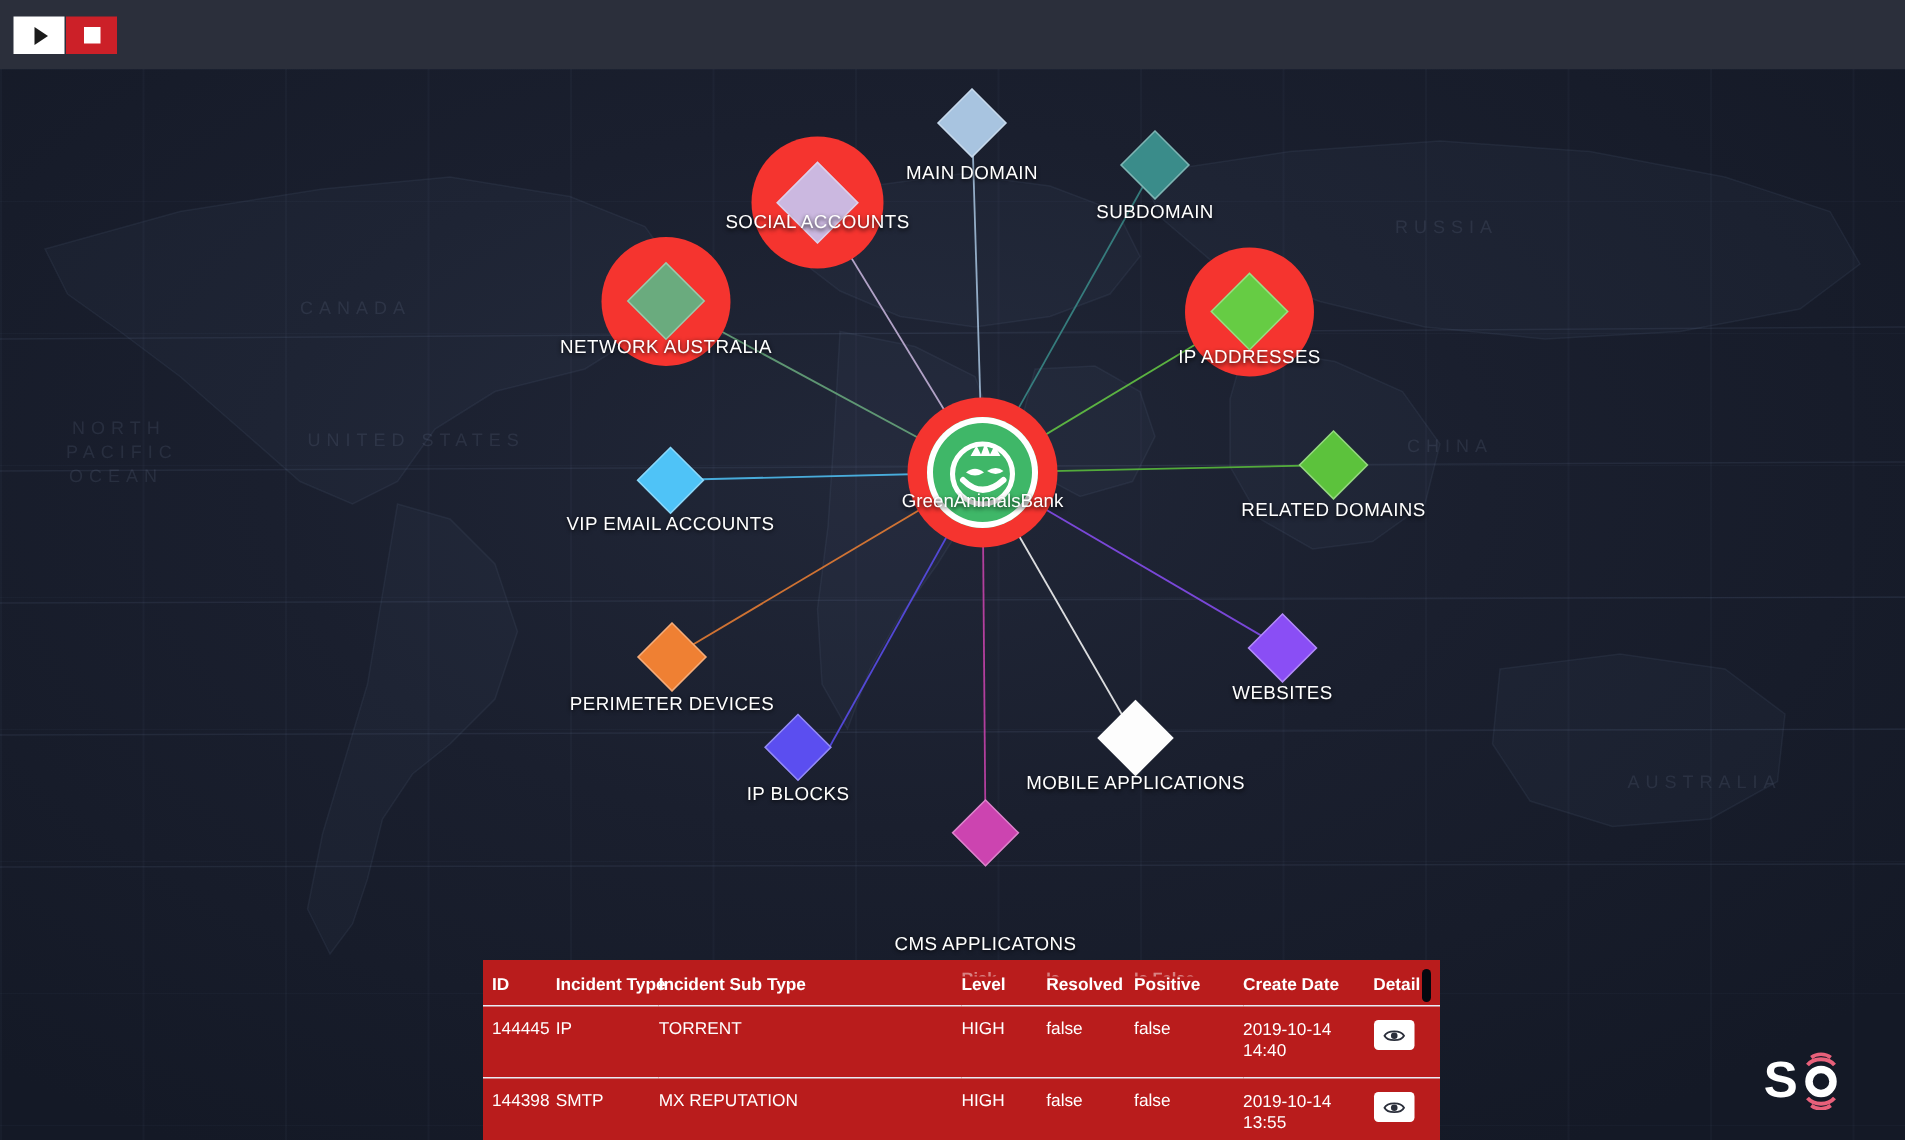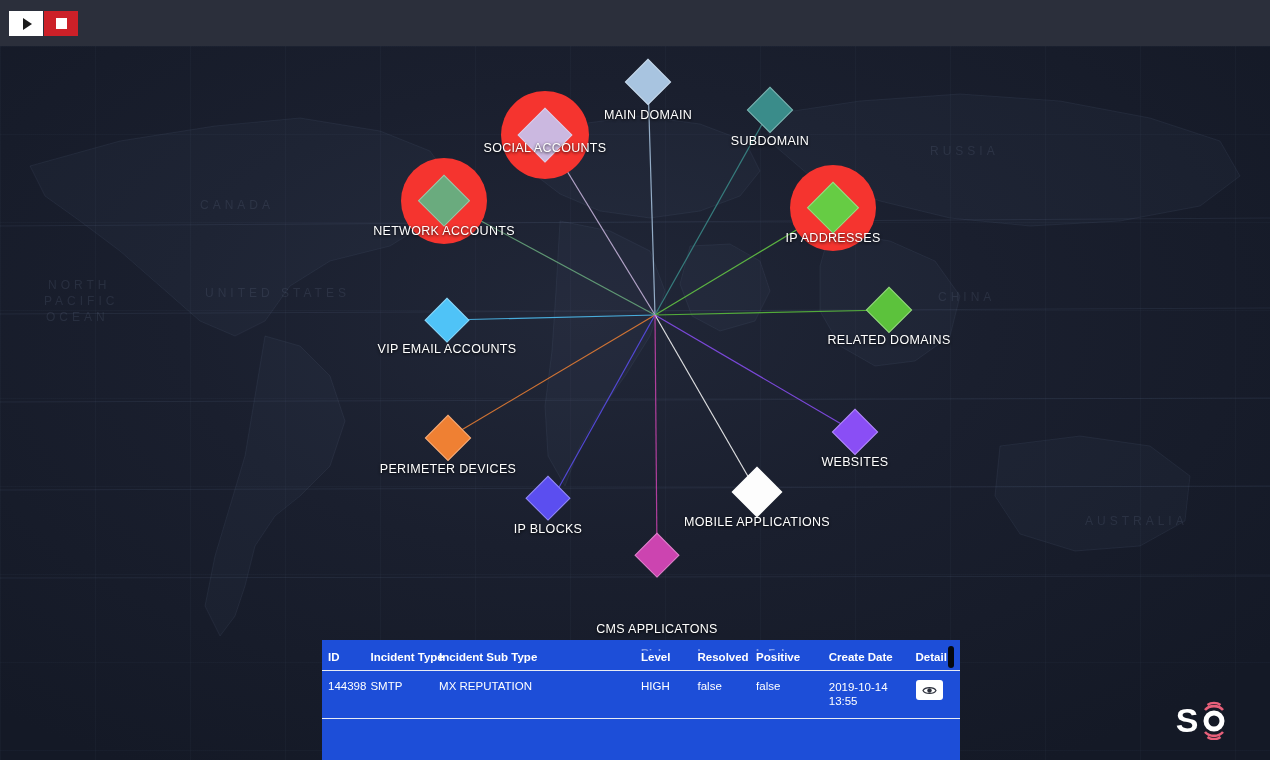--- a/index.html
+++ b/index.html
@@ -86,21 +86,21 @@
   }
   .core-label {
     position:absolute; left:50%; top:62px; transform:translateX(-50%);
     color:#ffffff; font-size:12.5px; white-space:nowrap;
     text-shadow:0 1px 3px rgba(0,0,0,.9);
   }
 
   
   .tablewrap {
     position:absolute; left:322px; top:640px; width:638px; height:120px;
-    background:#1d4ed8; overflow:hidden; z-index:30;
+    background:#b91c1c; overflow:hidden; z-index:30;
   }
   table.inc { width:100%; border-collapse:collapse; table-layout:fixed; }
   table.inc th {
     color:#ffffff; font-size:11.5px; font-weight:bold; text-align:left;
     padding:4px 0 7px 0; border-bottom:1.5px solid #e8ecf4;
     vertical-align:bottom; white-space:nowrap;
   }
   table.inc th .clip {
     display:block; height:7px; overflow:hidden;
     color:rgba(255,255,255,.45); font-size:11px; line-height:18px;
@@ -216,21 +216,21 @@
           <div class="nlabel" style="top: 49px;">SUBDOMAIN</div>
         </div>
         <div class="node" style="left: 545px; top: 89px; width: 92px; height: 92px;">
           <div class="halo" style="width: 88px; height: 88px;"></div>
           <div class="dia" style="width: 38.88px; height: 38.88px; background: rgb(203, 184, 224);"></div>
           <div class="nlabel" style="top: 52px;">SOCIAL ACCOUNTS</div>
         </div>
         <div class="node" style="left: 444px; top: 155px; width: 90px; height: 90px;">
           <div class="halo" style="width: 86px; height: 86px;"></div>
           <div class="dia" style="width: 37.44px; height: 37.44px; background: rgb(106, 171, 126);"></div>
-          <div class="nlabel" style="top: 68px;">NETWORK ACCOUNTS</div>
+          <div class="nlabel" style="top: 68px;">NETWORK AUSTRALIA</div>
         </div>
         <div class="node" style="left: 833px; top: 162px; width: 90px; height: 90px;">
           <div class="halo" style="width: 86px; height: 86px;"></div>
           <div class="dia" style="width: 37.44px; height: 37.44px; background: rgb(102, 204, 68);"></div>
           <div class="nlabel" style="top: 68px;">IP ADDRESSES</div>
         </div>
         <div class="node" style="left: 447px; top: 274px; width: 48px; height: 48px;">
           <div class="dia" style="width: 31.68px; height: 31.68px; background: rgb(79, 195, 247);"></div>
           <div class="nlabel" style="top: 46px;">VIP EMAIL ACCOUNTS</div>
         </div>
@@ -239,51 +239,85 @@
           <div class="nlabel" style="top: 48px;">RELATED DOMAINS</div>
         </div>
         <div class="node" style="left: 448px; top: 392px; width: 50px; height: 50px;">
           <div class="dia" style="width: 33.12px; height: 33.12px; background: rgb(239, 128, 51);"></div>
           <div class="nlabel" style="top: 49px;">PERIMETER DEVICES</div>
         </div>
         <div class="node" style="left: 855px; top: 386px; width: 50px; height: 50px;">
           <div class="dia" style="width: 33.12px; height: 33.12px; background: rgb(138, 78, 245);"></div>
           <div class="nlabel" style="top: 48px;">WEBSITES</div>
         </div>
-        <div class="node" style="left: 548px; top: 452px; width: 48px; height: 48px;">
+        <div class="node" style="left: 532px; top: 452px; width: 48px; height: 48px;">
           <div class="dia" style="width: 31.68px; height: 31.68px; background: rgb(91, 78, 240);"></div>
           <div class="nlabel" style="top: 48px;">IP BLOCKS</div>
         </div>
         <div class="node" style="left: 757px; top: 446px; width: 54px; height: 54px;">
           <div class="dia" style="width: 36px; height: 36px; background: rgb(253, 253, 253);"></div>
           <div class="nlabel" style="top: 50px;">MOBILE APPLICATIONS</div>
         </div>
         <div class="node" style="left: 657px; top: 509px; width: 48px; height: 48px;">
           <div class="dia" style="width: 31.68px; height: 31.68px; background: rgb(204, 68, 176);"></div>
           <div class="nlabel" style="top: 47px; margin-top: 44px;">CMS APPLICATONS</div>
         </div>
       </div>
 
+    <div class="core" id="core-node" style="left: 655px; top: 269px;">
+      <div class="core-ring">
+        <div class="core-logo">
+          <svg width="56" height="56" viewBox="0 0 56 56">
+            <circle cx="28" cy="29" r="20" fill="none" stroke="#ffffff" stroke-width="3.4"></circle>
+            <path d="M20,17 l4,-7 3,6 3,-8 3,8 3,-6 4,7 z" fill="#ffffff"></path>
+            <path d="M17,28 q6,-5 12,0 q-6,4 -12,0 z" fill="#ffffff"></path>
+            <path d="M31,27 q6,-4 11,0 q-5,4 -11,0 z" fill="#ffffff"></path>
+            <path d="M15,33 q13,13 27,0" fill="none" stroke="#ffffff" stroke-width="4" stroke-linecap="round"></path>
+          </svg>
+        </div>
+      </div>
+      <div class="core-label">GreenAnimalsBank</div>
+    </div>
   </div>
 
   <div class="tablewrap">
     <table class="inc">
       <thead>
         <tr>
           <th class="c-id"><span class="clip"></span><span>ID</span></th>
           <th class="c-type"><span class="clip"></span><span>Incident Type</span></th>
           <th class="c-sub"><span class="clip"></span><span>Incident Sub Type</span></th>
           <th class="c-lvl"><span class="clip">Risk</span><span>Level</span></th>
           <th class="c-res"><span class="clip">Is</span><span>Resolved</span></th>
           <th class="c-pos"><span class="clip">Is False</span><span>Positive</span></th>
           <th class="c-date"><span class="clip"></span><span>Create Date</span></th>
           <th class="c-det"><span class="clip"></span><span>Detail</span></th>
         </tr>
       </thead>
       <tbody id="incident-rows">
+          <tr>
+            <td class="c-id">144445</td>
+            <td class="c-type">IP</td>
+            <td class="c-sub">TORRENT</td>
+            <td class="c-lvl">HIGH</td>
+            <td class="c-res">false</td>
+            <td class="c-pos">false</td>
+            <td class="c-date">
+              <div class="datecell">2019-10-14</div>
+              <div class="datecell">14:40</div>
+            </td>
+            <td class="c-det">
+              <div class="eyebtn">
+                <svg width="15" height="11" viewBox="0 0 15 11">
+                  <path d="M1,5.5 C3,1.6 12,1.6 14,5.5 C12,9.4 3,9.4 1,5.5 Z" fill="none" stroke="#2b2f3b" stroke-width="1.2"></path>
+                  <circle cx="7.5" cy="5.5" r="2.2" fill="#2b2f3b"></circle>
+                </svg>
+              </div>
+            </td>
+          </tr>
           <tr>
             <td class="c-id">144398</td>
             <td class="c-type">SMTP</td>
             <td class="c-sub">MX REPUTATION</td>
             <td class="c-lvl">HIGH</td>
             <td class="c-res">false</td>
             <td class="c-pos">false</td>
             <td class="c-date">
               <div class="datecell">2019-10-14</div>
               <div class="datecell">13:55</div>

